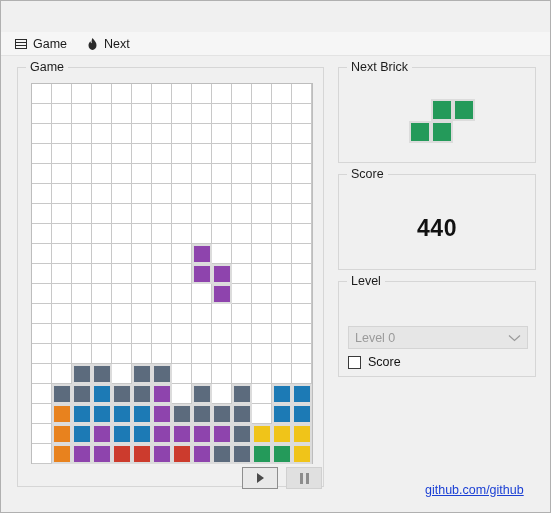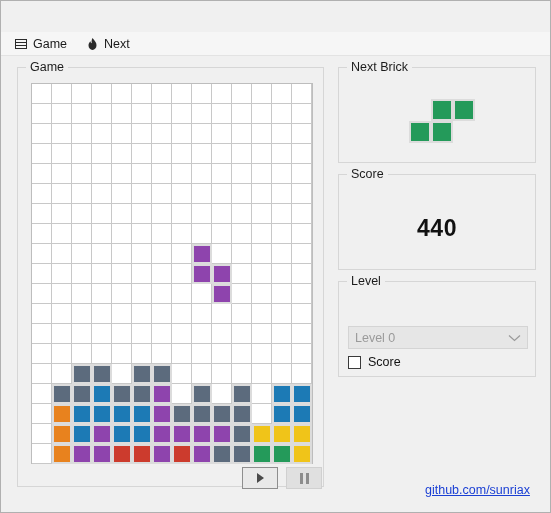--- a/index.html
+++ b/index.html
@@ -581,15 +581,15 @@
             <polyline points="1,1.5 6.5,6.5 12,1.5" fill="none" stroke="#9a9a9a" stroke-width="1.2"></polyline>
           </svg>
       </span>
     </div>
     <div class="soundrow">
       <span class="cbox"></span>
       <span class="soundlabel">Score</span>
     </div>
   </div>
 
-  <a class="footlink" href="#">github.com/sunriax</a>
+  <a class="footlink" href="#">github.com/github</a>
 
 </div>
 
 </body></html>

